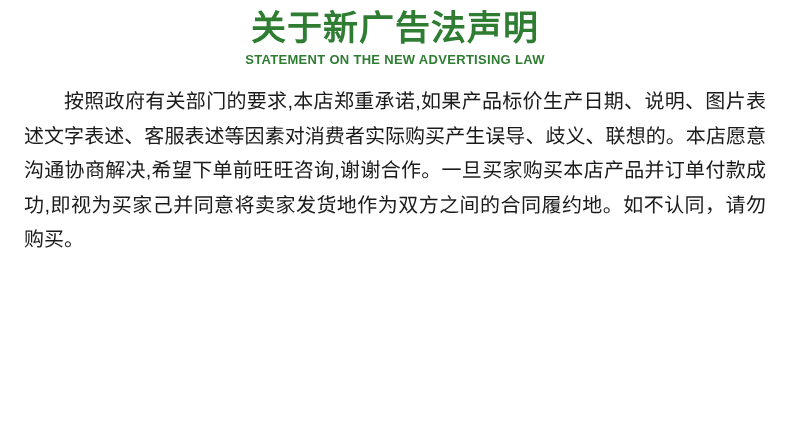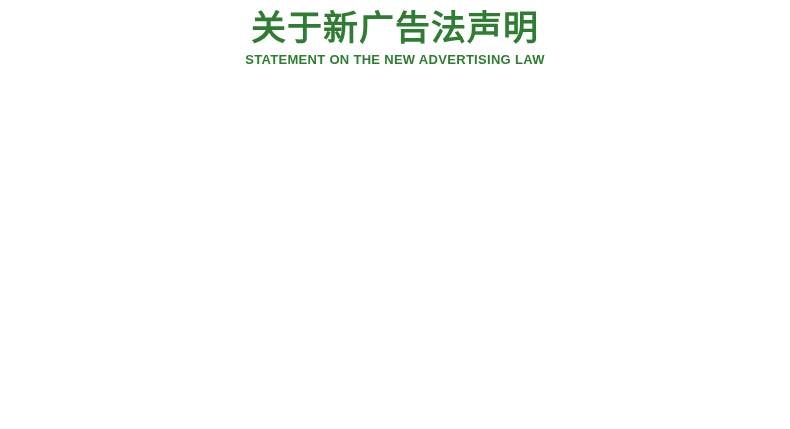--- a/index.html
+++ b/index.html
@@ -57,14 +57,15 @@
 </style>
 </head>
 <body>
 
 <div class="page">
   <div class="header">
     <h1 class="title">关于新广告法声明</h1>
     <div class="subtitle">STATEMENT ON THE NEW ADVERTISING LAW</div>
   </div>
   <div class="content">
+    <p>按照政府有关部门的要求,本店郑重承诺,如果产品标价生产日期、说明、图片表述文字表述、客服表述等因素对消费者实际购买产生误导、歧义、联想的。本店愿意沟通协商解决,希望下单前旺旺咨询,谢谢合作。一旦买家购买本店产品并订单付款成功,即视为买家己并同意将卖家发货地作为双方之间的合同履约地。如不认同，请勿购买。</p>
   </div>
 </div>
 
 </body></html>

